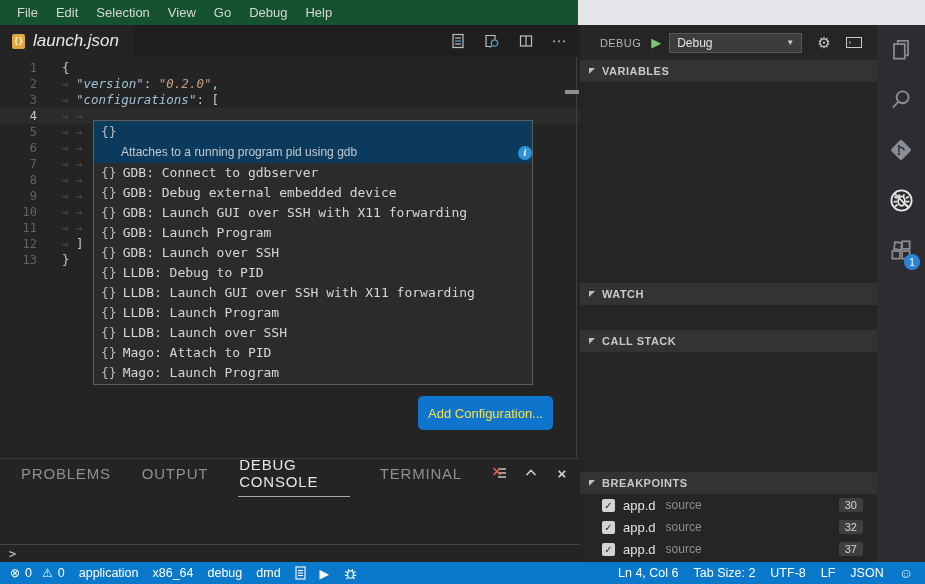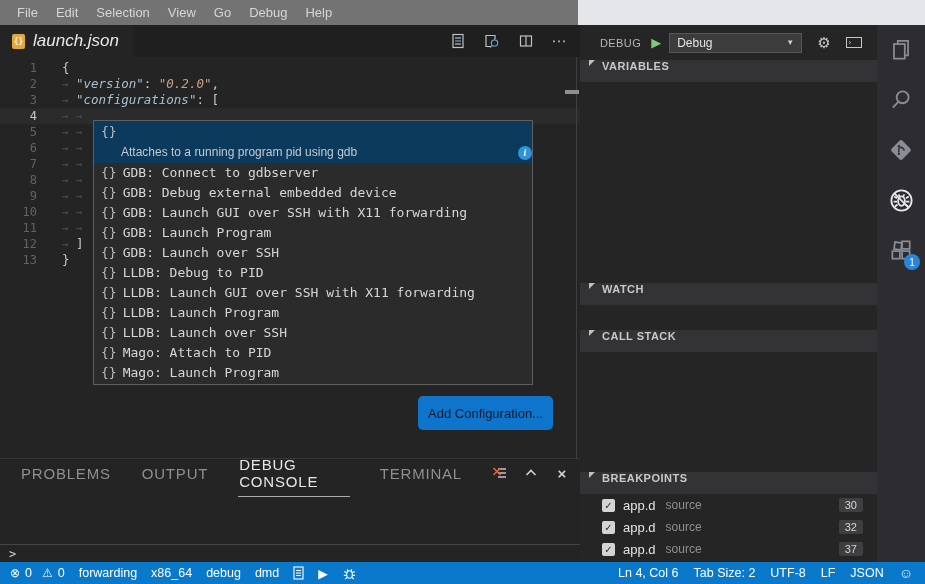--- a/index.html
+++ b/index.html
@@ -4,21 +4,21 @@
 <style>
   * { margin:0; padding:0; box-sizing:border-box; }
   html,body { background:#1a1a1a; }
   #app {
     position:relative; width:925px; height:584px; overflow:hidden;
     background:#242424; font-family:"Liberation Sans", sans-serif;
     -webkit-font-smoothing:antialiased;
   }
   
   #menubar { position:absolute; left:0; top:0; width:925px; height:25px;
-    background:#737373; display:flex; align-items:center; padding-left:8px; z-index:3; }
+    background:#14532d; display:flex; align-items:center; padding-left:8px; z-index:3; }
   .menu-item { color:#d6d6d6; font-size:13px; padding:0 9px; cursor:default; }
   #titlebar-light { position:absolute; left:578px; top:0; width:347px; height:25px;
     background:#e5e6e9; z-index:4; }
   
   #tabbar { position:absolute; left:0; top:25px; width:580px; height:32px;
     background:#1f1f1f; display:flex; align-items:center; }
   #tab-launch { display:flex; align-items:center; height:32px; padding:0 14px 0 12px; background:#242424; }
   .file-icon { width:13px; height:15px; background:#e0a93f; border-radius:2px;
     color:#fdf3d5; font-size:8px; font-weight:bold; display:flex; align-items:center;
     justify-content:center; margin-right:8px; font-family:"DejaVu Sans Mono", monospace; }
@@ -48,21 +48,21 @@
   .sg-item.sel { background:#0b3a5d; height:21px; color:#e4e9ec; }
   .sg-brace { color:#bdbdbd; margin-right:6px; }
   .sg-desc { height:21px; line-height:21px; background:#0b3a5d; display:flex; align-items:center;
     padding-left:27px; padding-right:0; font-family:"Liberation Sans", sans-serif;
     font-size:12px; color:#c2cad1; }
   .sg-info { margin-left:auto; width:14px; height:14px; border-radius:50%; background:#2e93d8;
     color:#fff; font-size:10px; font-weight:bold; display:flex; align-items:center;
     justify-content:center; font-family:"Liberation Serif", serif; font-style:italic; }
   
   #add-config { position:absolute; left:418px; top:396px; width:135px; height:34px;
-    background:#0f74cc; border:none; border-radius:5px; color:#0f172a; font-size:13px;
+    background:#0f74cc; border:none; border-radius:5px; color:#fde047; font-size:13px;
     font-family:"Liberation Sans", sans-serif; z-index:6; display:flex; align-items:center; justify-content:center; }
   
   #panel { position:absolute; left:0; top:458px; width:580px; height:104px;
     background:#242424; border-top:1px solid #383838; }
   #panel-tabs { height:28px; display:flex; align-items:center; padding-left:20px; gap:29px; }
   .panel-tab { font-size:15px; letter-spacing:0.8px; color:#8f8f8f; padding:6px 1px; }
   .panel-tab.active { color:#e5e5e5; border-bottom:1px solid #ababab; }
   #panel-actions { margin-left:auto; display:flex; align-items:center; gap:15px; padding-right:10px; }
   .pa-icon { width:16px; height:16px; display:flex; align-items:center; justify-content:center; color:#d0d0d0; font-size:15px; }
   #repl-input { position:absolute; left:0; bottom:0; width:100%; height:18px;
@@ -75,21 +75,21 @@
   #debug-label { font-size:11px; color:#b7b7b7; letter-spacing:0.4px; }
   #start-debug { color:#7cc97c; font-size:13px; margin-left:10px; }
   #config-select { margin-left:8px; width:133px; height:20px; background:#3c3c3c;
     border:1px solid #565656; display:flex; align-items:center; padding:0 7px; }
   #config-value { color:#e3e3e3; font-size:12px; }
   #config-arrow { margin-left:auto; color:#cccccc; font-size:8px; }
   #gear-btn { margin-left:15px; color:#c8c8c8; font-size:15px; }
   #console-btn { margin-left:15px; width:16px; height:11px; border:1px solid #c8c8c8;
     color:#c8c8c8; font-size:8px; line-height:9px; padding-left:2px; }
   .section-header { height:22px; flex:none; background:#333336; display:flex;
-    align-items:flex-start; padding-left:9px; }
+    align-items:center; padding-left:9px; }
   .tw { width:0; height:0; border-top:6px solid #bfbfbf; border-right:6px solid transparent; margin-right:7px; flex:none; }
   .section-title { font-size:11px; font-weight:bold; letter-spacing:0.5px; color:#c9c9c9; }
   .section-body { flex:none; }
   #body-variables { height:201px; }
   #body-watch { height:25px; }
   #body-callstack { height:120px; }
   #breakpoint-list { flex:1; overflow:hidden; }
   .bp-row { height:22px; display:flex; align-items:center; padding:0 14px 0 22px; }
   .bp-check { width:13px; height:13px; background:#d4d4d4; border-radius:2px; color:#2d2d2d;
     font-size:10px; line-height:13px; text-align:center; margin-right:8px; flex:none; }
@@ -327,21 +327,21 @@
   </div>
 
   <div id="statusbar">
     <div id="status-left">
       <span class="sb-item">
         <span class="sb-ico">⊗</span>
         <span>0</span>
         <span class="sb-ico" style="margin-left:5px;">⚠</span>
         <span>0</span>
       </span>
-    <span class="sb-item">forwarding</span>
+    <span class="sb-item">application</span>
         <span class="sb-item">x86_64</span>
         <span class="sb-item">debug</span>
         <span class="sb-item">dmd</span>
         <span class="sb-item">
           <svg width="11" height="14" viewBox="0 0 11 14" fill="none" stroke="#fff" stroke-width="1.1">
             <rect x="1" y="1" width="9" height="12"></rect>
             <line x1="3" y1="4.5" x2="8" y2="4.5"></line>
             <line x1="3" y1="7" x2="8" y2="7"></line>
             <line x1="3" y1="9.5" x2="8" y2="9.5"></line>
           </svg>

